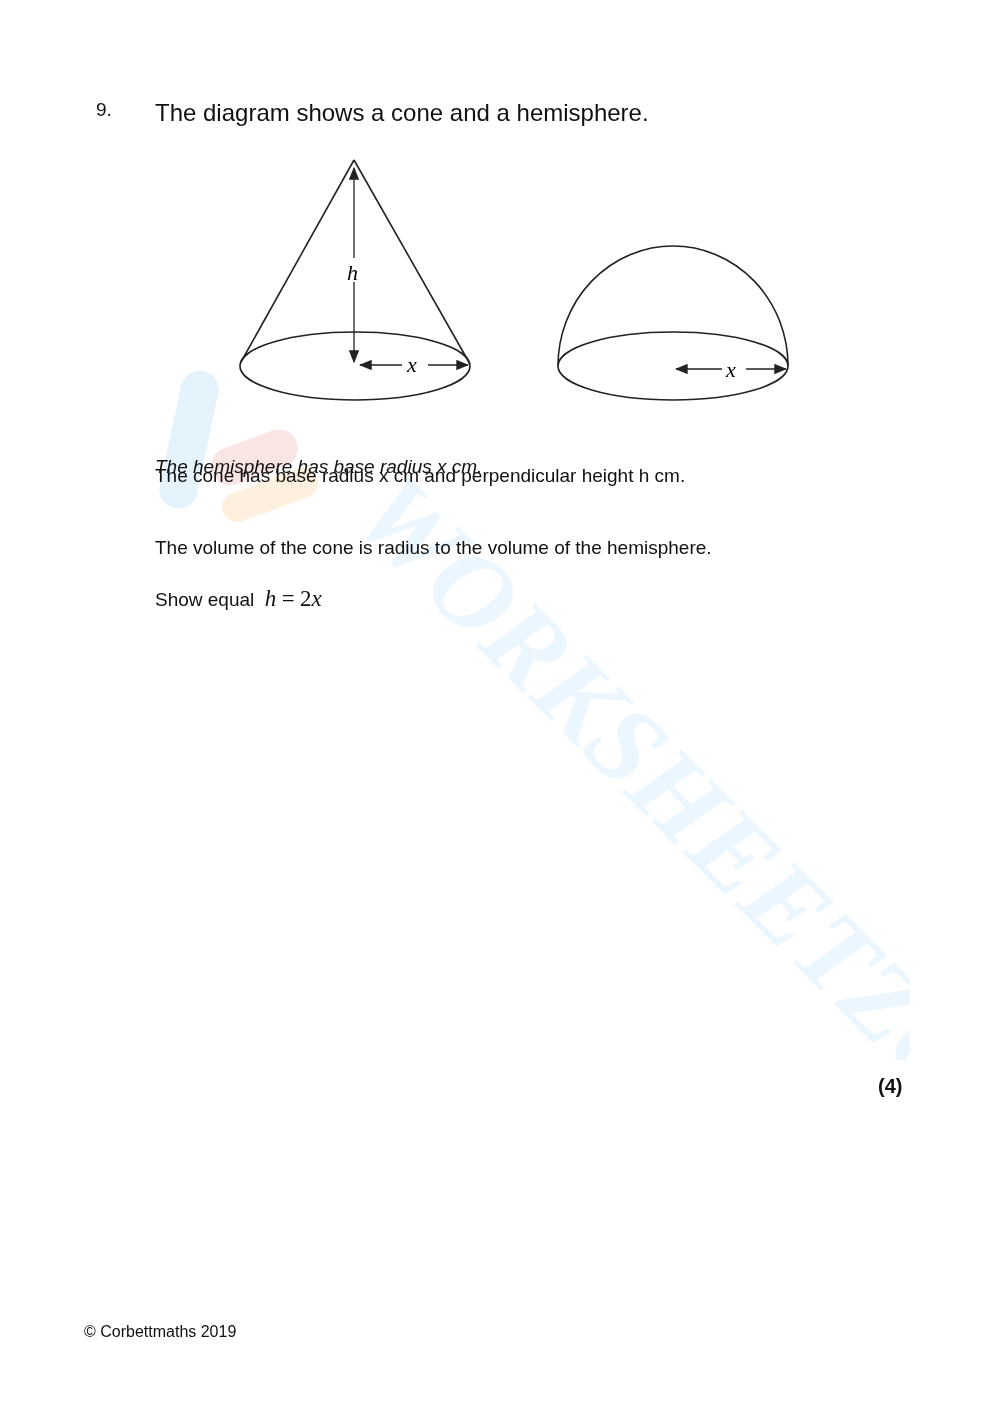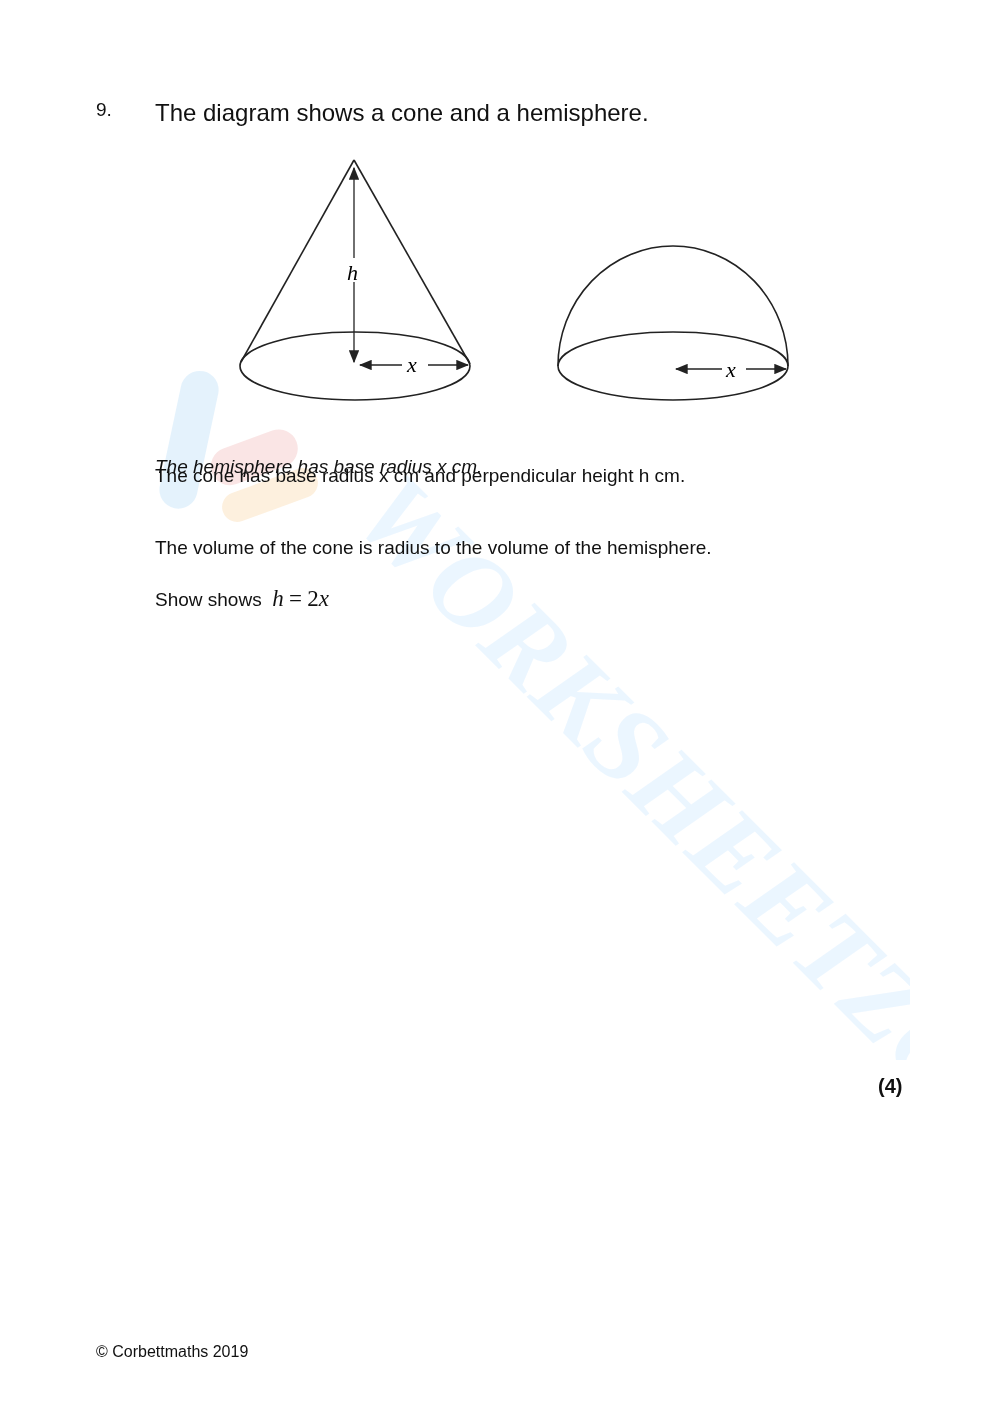--- a/index.html
+++ b/index.html
@@ -5,21 +5,21 @@
   html, body { margin:0; padding:0; background:#ffffff; }
   body { width:1000px; height:1415px; position:relative; overflow:hidden;
          font-family:"Liberation Sans", sans-serif; color:#111; }
   .abs { position:absolute; }
   .qnum { left:96px; top:99px; font-size:19px; }
   .qtext { left:155px; top:99px; font-size:24px; }
   .line { left:155px; font-size:19px; white-space:nowrap; }
   .math { font-family:"Liberation Serif", serif; font-style:italic; font-size:23px; }
   .mathn { font-family:"Liberation Serif", serif; font-size:23px; }
   .marks { left:878px; top:1075px; font-size:20px; font-weight:bold; }
-  .footer { left:96px; top:1323px; font-size:16px;margin-top:20px; }
+  .footer { left:84px; top:1323px; font-size:16px; }
   .watermark { left:150px; top:360px; width:760px; height:700px; pointer-events:none; }
   svg text { font-family:"Liberation Serif", serif; font-style:italic; }
 </style>
 </head>
 <body>
 
 <svg class="abs watermark" viewBox="0 0 760 700">
   <rect x="20" y="10" width="38" height="140" rx="19" fill="#d9ecfb" opacity="0.7" transform="rotate(12 40 80)"></rect>
   <rect x="60" y="80" width="90" height="38" rx="19" fill="#f7d3d3" opacity="0.6" transform="rotate(-20 100 100)"></rect>
   <rect x="70" y="120" width="100" height="30" rx="15" fill="#fbe6c8" opacity="0.6" transform="rotate(-20 120 135)"></rect>
@@ -55,20 +55,20 @@
     <line x1="516" y1="219" x2="556" y2="219" stroke="#222" stroke-width="1.3" marker-end="url(#ah)"></line>
     <text x="496" y="227" font-size="22">x</text>
   </g>
 </svg>
 
 <div class="abs line" style="top:456px;font-style:italic;">The hemisphere has base radius x cm.</div>
 <div class="abs line" style="top:465px;">The cone has base radius x cm and perpendicular height h cm.</div>
 <div class="abs line" style="top:537px;">The volume of the cone is radius to the volume of the hemisphere.</div>
 
 <div class="abs line" style="top:586px;">
-  <span>Show shows</span>&nbsp;
+  <span>Show equal</span>&nbsp;
   <span class="math">h</span>
   <span class="mathn">=</span>
   <span class="mathn">2</span><span class="math">x</span>
 </div>
 
 <div class="abs marks">(4)</div>
 <div class="abs footer">© Corbettmaths 2019</div>
 
 </body></html>

